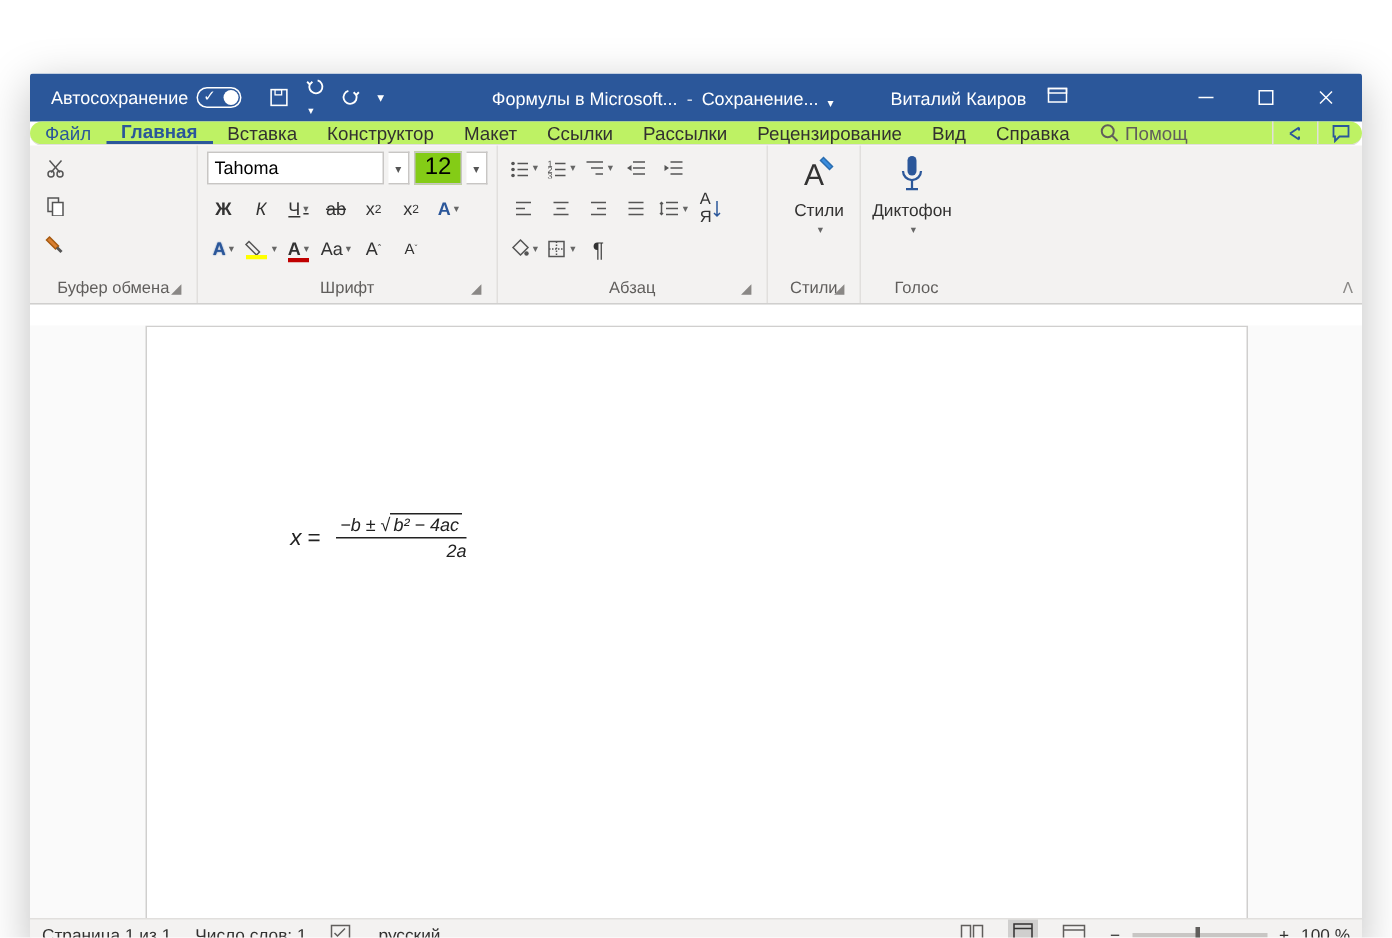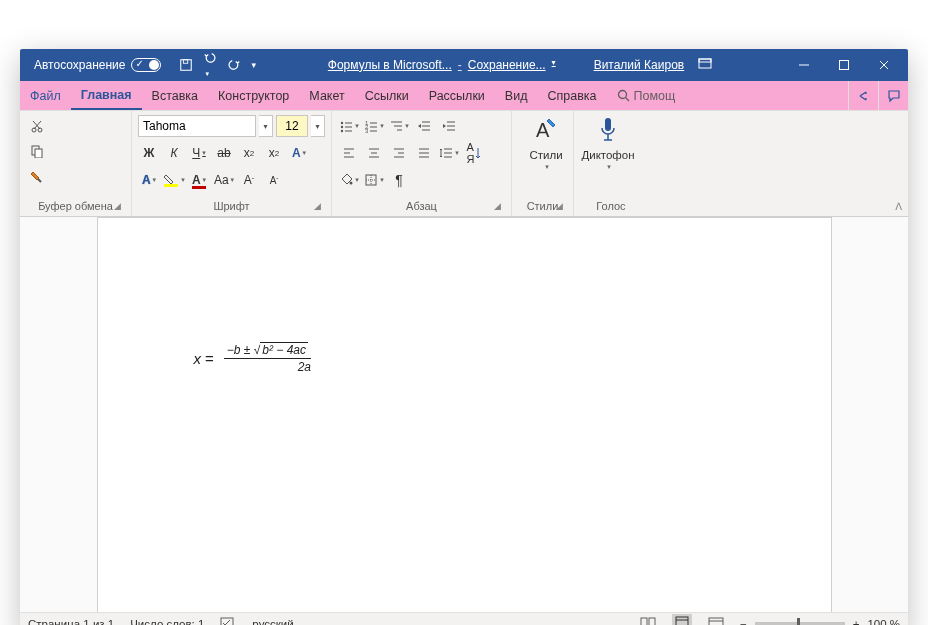--- a/index.html
+++ b/index.html
@@ -7,26 +7,26 @@
 .window { width: 928px; height: 625px; padding: 20px; }
 .frame { width: 888px; height: 585px; box-shadow: 0 8px 30px rgba(0,0,0,0.25); border-radius: 2px; overflow: hidden; background: #fff; position: relative; margin-top: 29px; }
 .titlebar { height: 32px; background: #2b579a; display: flex; align-items: center; color: #fff; font-size: 12px; padding: 0 4px; }
 .titlebar .left { display: flex; align-items: center; gap: 8px; padding-left: 10px; }
 .autosave-toggle { display: inline-flex; align-items: center; gap: 6px; }
 .toggle { width: 30px; height: 14px; border: 1px solid #fff; border-radius: 8px; position: relative; background: #2b579a; }
 .toggle .dot { position: absolute; right: 1px; top: 1px; width: 10px; height: 10px; border-radius: 50%; background: #fff; }
 .toggle .check { position: absolute; left: 3px; top: -1px; font-size: 10px; }
 .qat svg, .wincontrols svg { display: block; }
 .qat { display: flex; align-items: center; gap: 10px; margin-left: 10px; }
-.title-center { flex: 1; display: flex; align-items: flex-start; justify-content: center; gap: 6px; font-size: 12px; text-decoration: underline; }
+.title-center { flex: 1; display: flex; align-items: flex-end; justify-content: center; gap: 6px; font-size: 12px; }
 .title-center .sep { opacity: .8; }
 .wincontrols { display: flex; align-items: center; }
 .wincontrols .btn { width: 40px; height: 32px; display: flex; align-items: center; justify-content: center; }
 
-.tabs { height: 30px; background: #f9a8d4; border-bottom: 1px solid #e1dfdd; display: flex; align-items: stretch; font-size: 12.5px; color: #323130; }
+.tabs { height: 16px; background: #bef264; border-bottom: 1px solid #e1dfdd; display: flex; align-items: stretch; font-size: 12.5px; color: #323130; border-radius: 14px; }
 .tabs .tab { padding: 0 10px; display: flex; align-items: center; cursor: default; }
 .tabs .tab.file { color: #2b579a; font-weight: 400; }
 .tabs .tab.active { color: #2b579a; font-weight: 600; border-bottom: 2px solid #2b579a; }
 .tabs .spacer { flex: 1; }
 .tabs .icon-btn { width: 30px; display: flex; align-items: center; justify-content: center; border-left: 1px solid #e1dfdd; }
 
 .ribbon { height: 106px; background: #f3f2f1; border-bottom: 1px solid #d0cfce; display: flex; position: relative; }
 .group { border-right: 1px solid #e1dfdd; padding: 4px 6px 2px 6px; display: flex; flex-direction: column; justify-content: space-between; }
 .group .controls { display: flex; align-items: flex-start; gap: 4px; }
 .group .label { text-align: center; font-size: 11px; color: #605e5c; padding-bottom: 2px; position: relative; }
@@ -34,21 +34,21 @@
 
 .big-btn { display: flex; flex-direction: column; align-items: center; justify-content: center; width: 56px; gap: 2px; font-size: 11.5px; color: #323130; }
 .big-btn svg { margin-bottom: 2px; }
 
 .col { display: flex; flex-direction: column; gap: 3px; }
 .row { display: flex; align-items: center; gap: 3px; }
 .sm { width: 22px; height: 22px; display: flex; align-items: center; justify-content: center; border-radius: 2px; font-size: 12px; color: #333; }
 .dd { font-size: 7px; color: #666; margin-left: 2px; }
 
 .font-group input.fontname { width: 118px; height: 22px; border: 1px solid #c8c6c4; background: #fff; font-size: 12px; padding: 0 4px; }
-.font-group input.fontsize { width: 32px; height: 22px; border: 1px solid #c8c6c4; background: #fef9c3; font-size: 12px; text-align: center; }
+.font-group input.fontsize { width: 32px; height: 22px; border: 1px solid #c8c6c4; background: #84cc16; font-size: 16px; text-align: center; }
 .caret { width: 16px; height: 22px; border: 1px solid #c8c6c4; border-left: 0; background: #fff; display: flex; align-items: center; justify-content: center; font-size: 8px; color: #555; }
 
 .docarea { position: absolute; top: 168px; bottom: 22px; left: 0; right: 0; background: #fafafa; overflow: hidden; display: flex; justify-content: center; }
 .page { width: 735px; background: #fff; border: 1px solid #d0cfce; margin-top: 0; position: relative; min-height: 560px; }
 .equation { position: absolute; top: 125px; left: 96px; font-family: "Cambria Math", Cambria, serif; font-style: italic; font-size: 15px; color: #222; display: flex; align-items: center; }
 .equation .frac { display: inline-flex; flex-direction: column; align-items: flex-end; margin-left: 6px; }
 .equation .frac .num { border-bottom: 1px solid #222; padding: 0 3px 1px; font-size: 12px; white-space: nowrap; }
 .equation .frac .den { padding-top: 1px; font-size: 12px; }
 .equation .sqrt { border-top: 1px solid #222; padding: 0 2px; }
 
@@ -129,20 +129,21 @@
 </div>
 
 <div class="tabs">
   <div class="tab file">Файл</div>
   <div class="tab active">Главная</div>
   <div class="tab">Вставка</div>
   <div class="tab">Конструктор</div>
   <div class="tab">Макет</div>
   <div class="tab">Ссылки</div>
   <div class="tab">Рассылки</div>
+  <div class="tab">Рецензирование</div>
   <div class="tab">Вид</div>
   <div class="tab">Справка</div>
   <div class="tab search-box">
     <svg width="13" height="13">
             <circle cx="5.5" cy="5.5" r="4" fill="none" stroke="#605e5c" stroke-width="1.3"></circle>
             <line x1="8.5" y1="8.5" x2="12" y2="12" stroke="#605e5c" stroke-width="1.3"></line>
           </svg>
     <span>Помощ</span>
   </div>
   <div class="spacer"></div>

